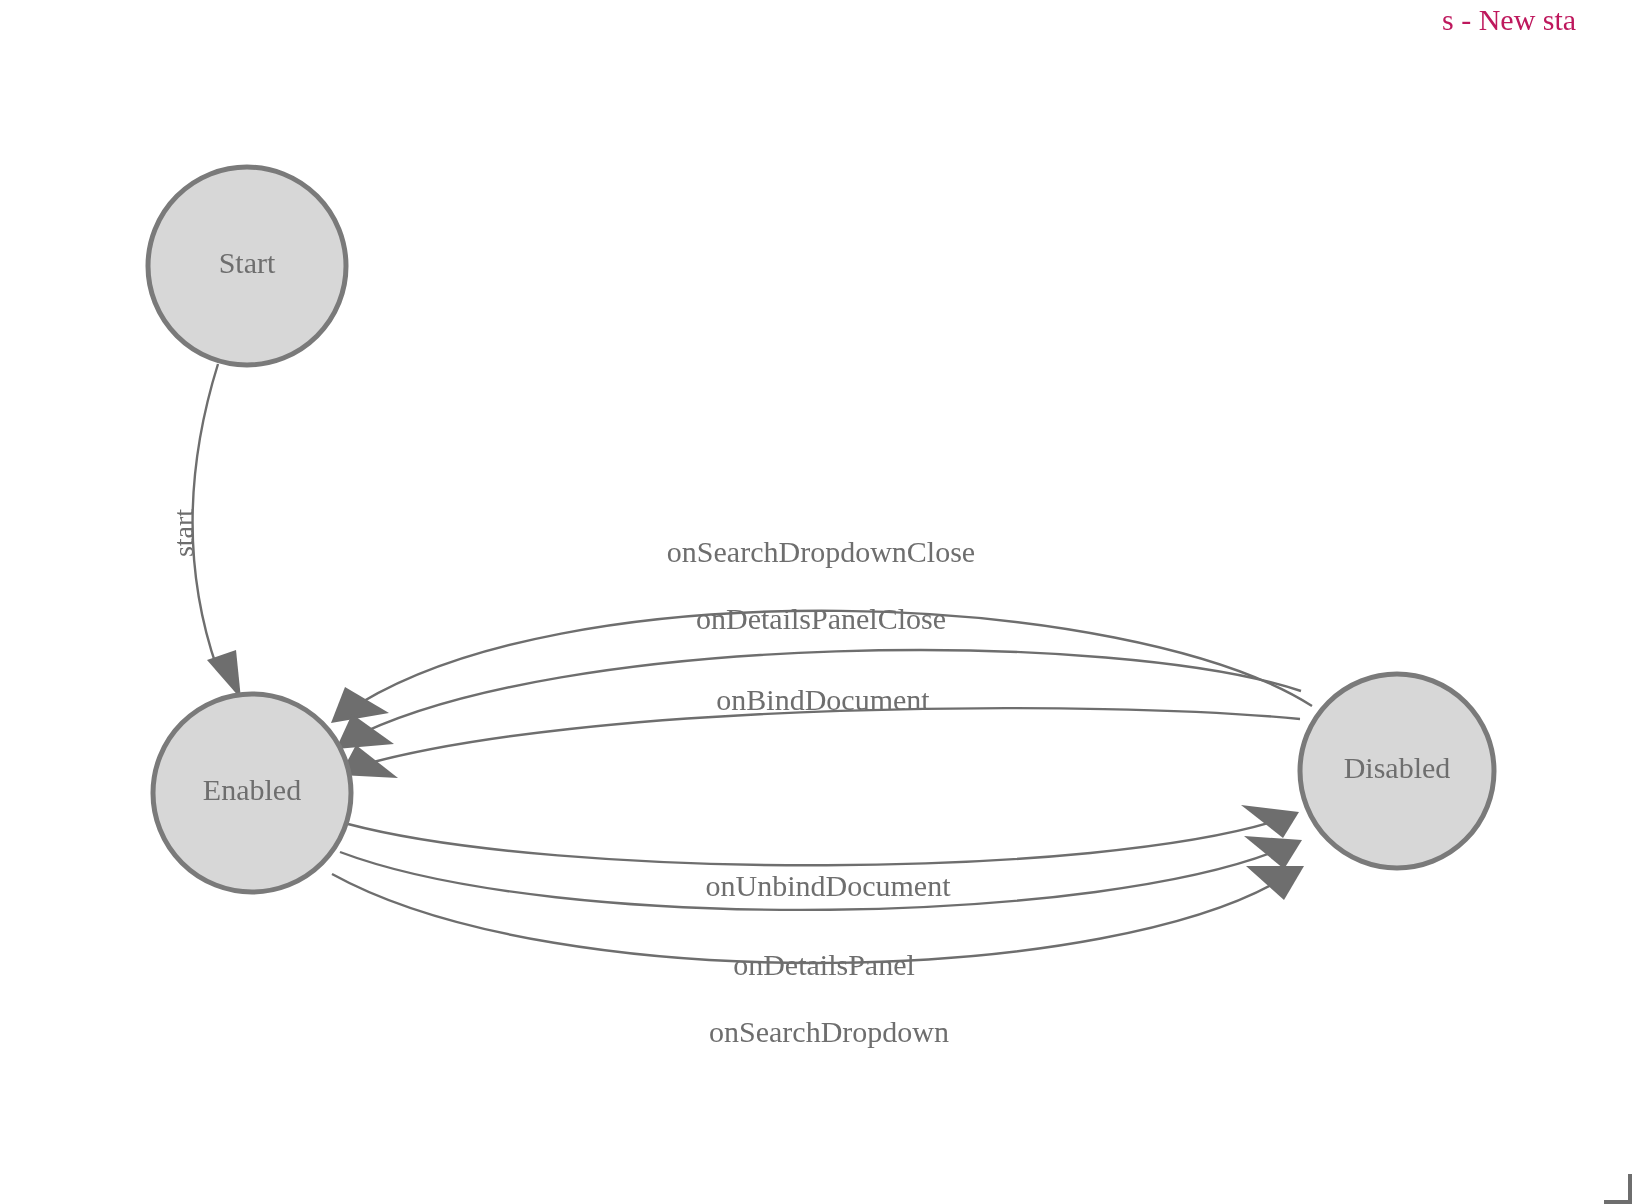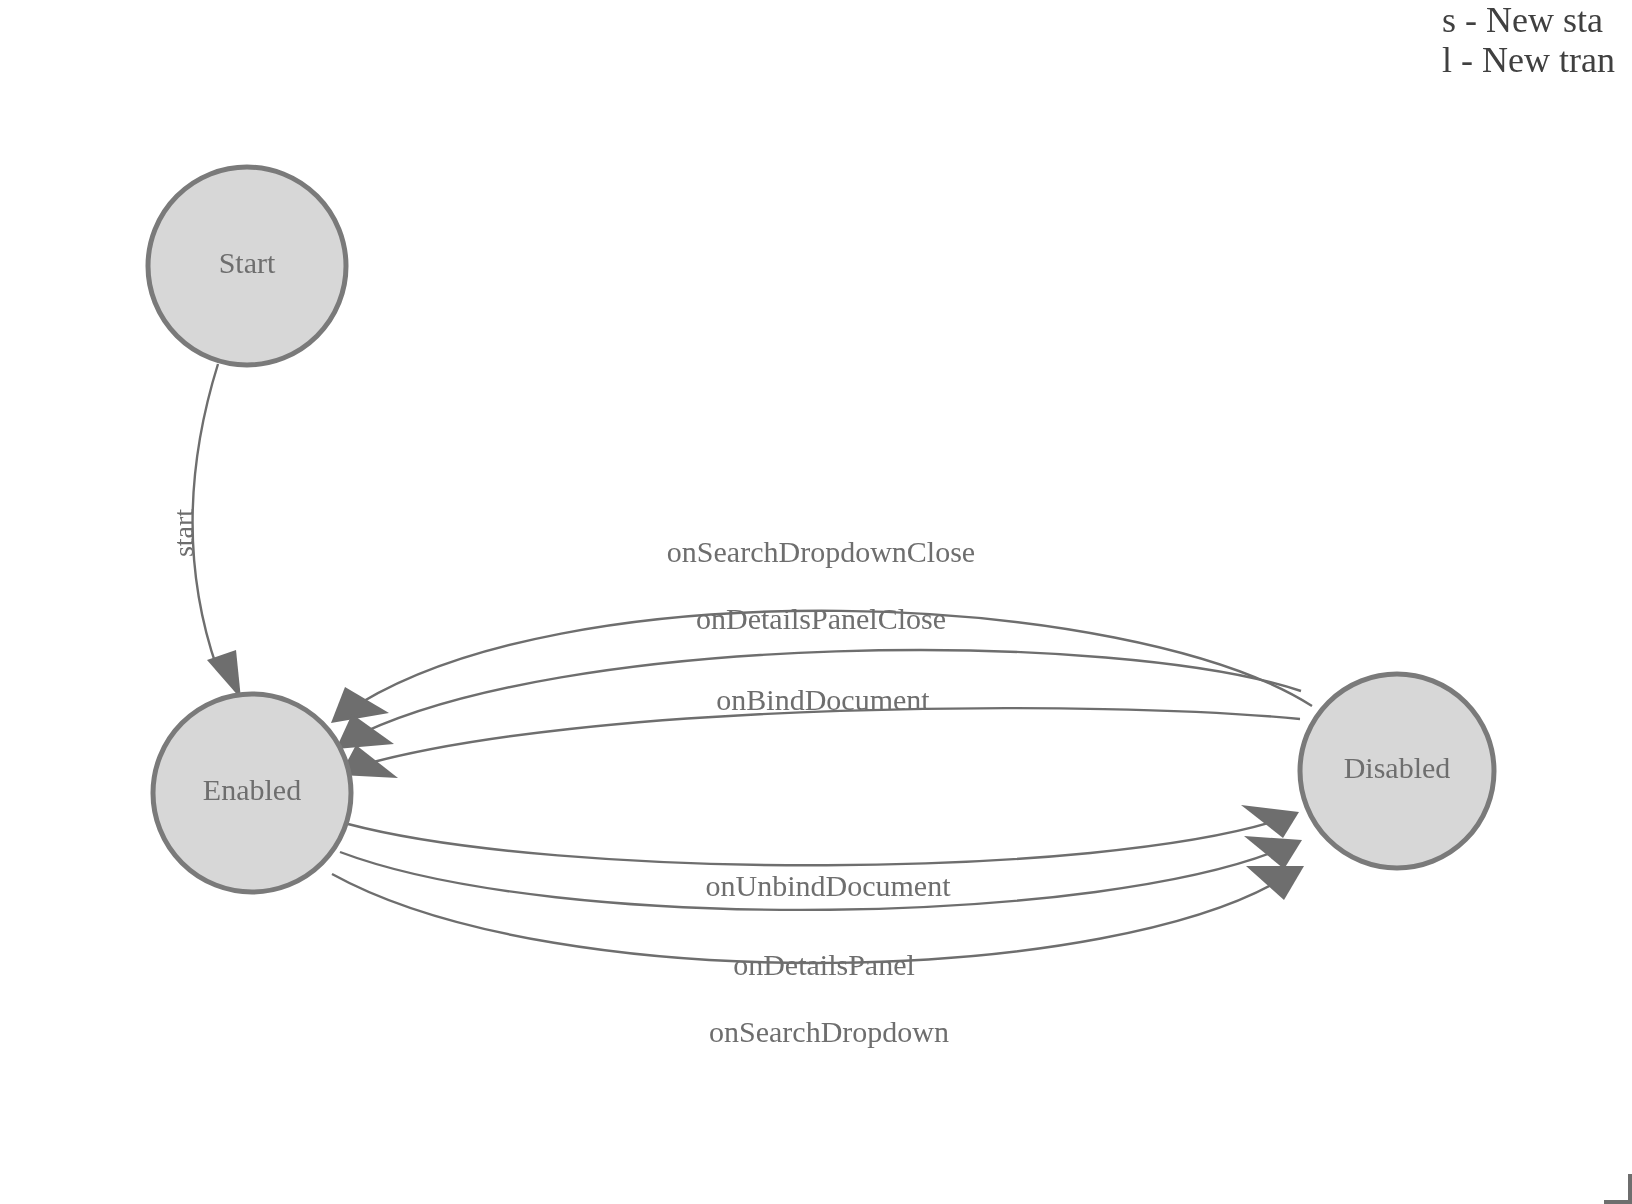--- a/index.html
+++ b/index.html
@@ -66,23 +66,23 @@
   #help-overlay {
     position: absolute;
     top: 0px;
     right: 0px;
     width: 200px;
     overflow: hidden;
     text-align: left;
     pointer-events: none;
   }
   #help-overlay .help-line {
-    color: #404040;
+    color: #be185d;
     font-family: "Liberation Serif", "DejaVu Serif", serif;
-    font-size: 36px;
+    font-size: 30px;
     line-height: 40px;
     white-space: nowrap;
     padding-left: 10px;
   }
   #corner-handle {
     position: absolute;
     right: 0px;
     bottom: 0px;
     width: 28px;
     height: 30px;
@@ -172,21 +172,20 @@
     <text class="edge-label" x="828" y="896">onUnbindDocument</text>
 
     <text class="edge-label" x="824" y="975">onDetailsPanel</text>
 
     <text class="edge-label" x="829" y="1042">onSearchDropdown</text>
 
   </svg>
 
   <div id="help-overlay">
     <div class="help-line">s - New sta</div>
-    <div class="help-line">l - New tran</div>
   </div>
 
   <div id="corner-handle">
     <div class="bar-v"></div>
     <div class="bar-h"></div>
   </div>
 
 </div>
 
 </body></html>

